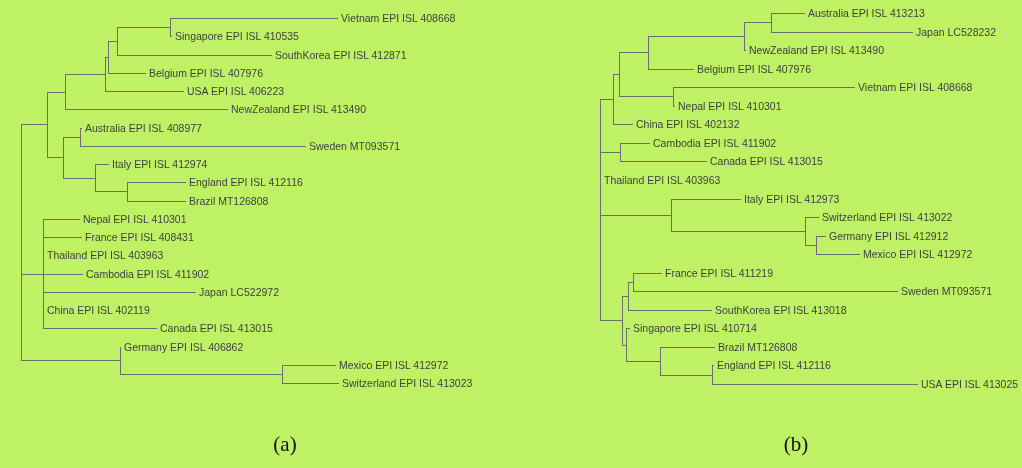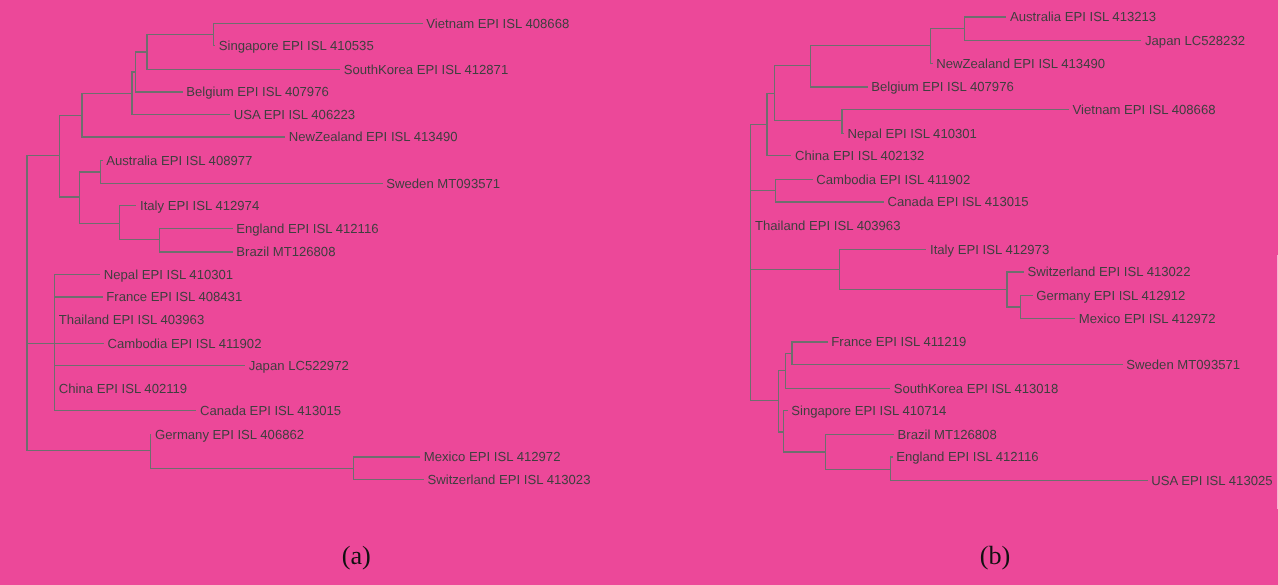--- a/index.html
+++ b/index.html
@@ -4,21 +4,21 @@
 <style>
   html, body {
     margin: 0;
     padding: 0;
     background: #ffffff;
   }
   #figure {
     position: relative;
     width: 1022px;
     height: 468px;
-    background: #ec4899;
+    background: #bef264;
     overflow: hidden;
     font-family: "Liberation Sans", sans-serif;
   }
   #tree-svg {
     position: absolute;
     left: 0;
     top: 0;
     display: block;
   }
   #tree-svg text {

